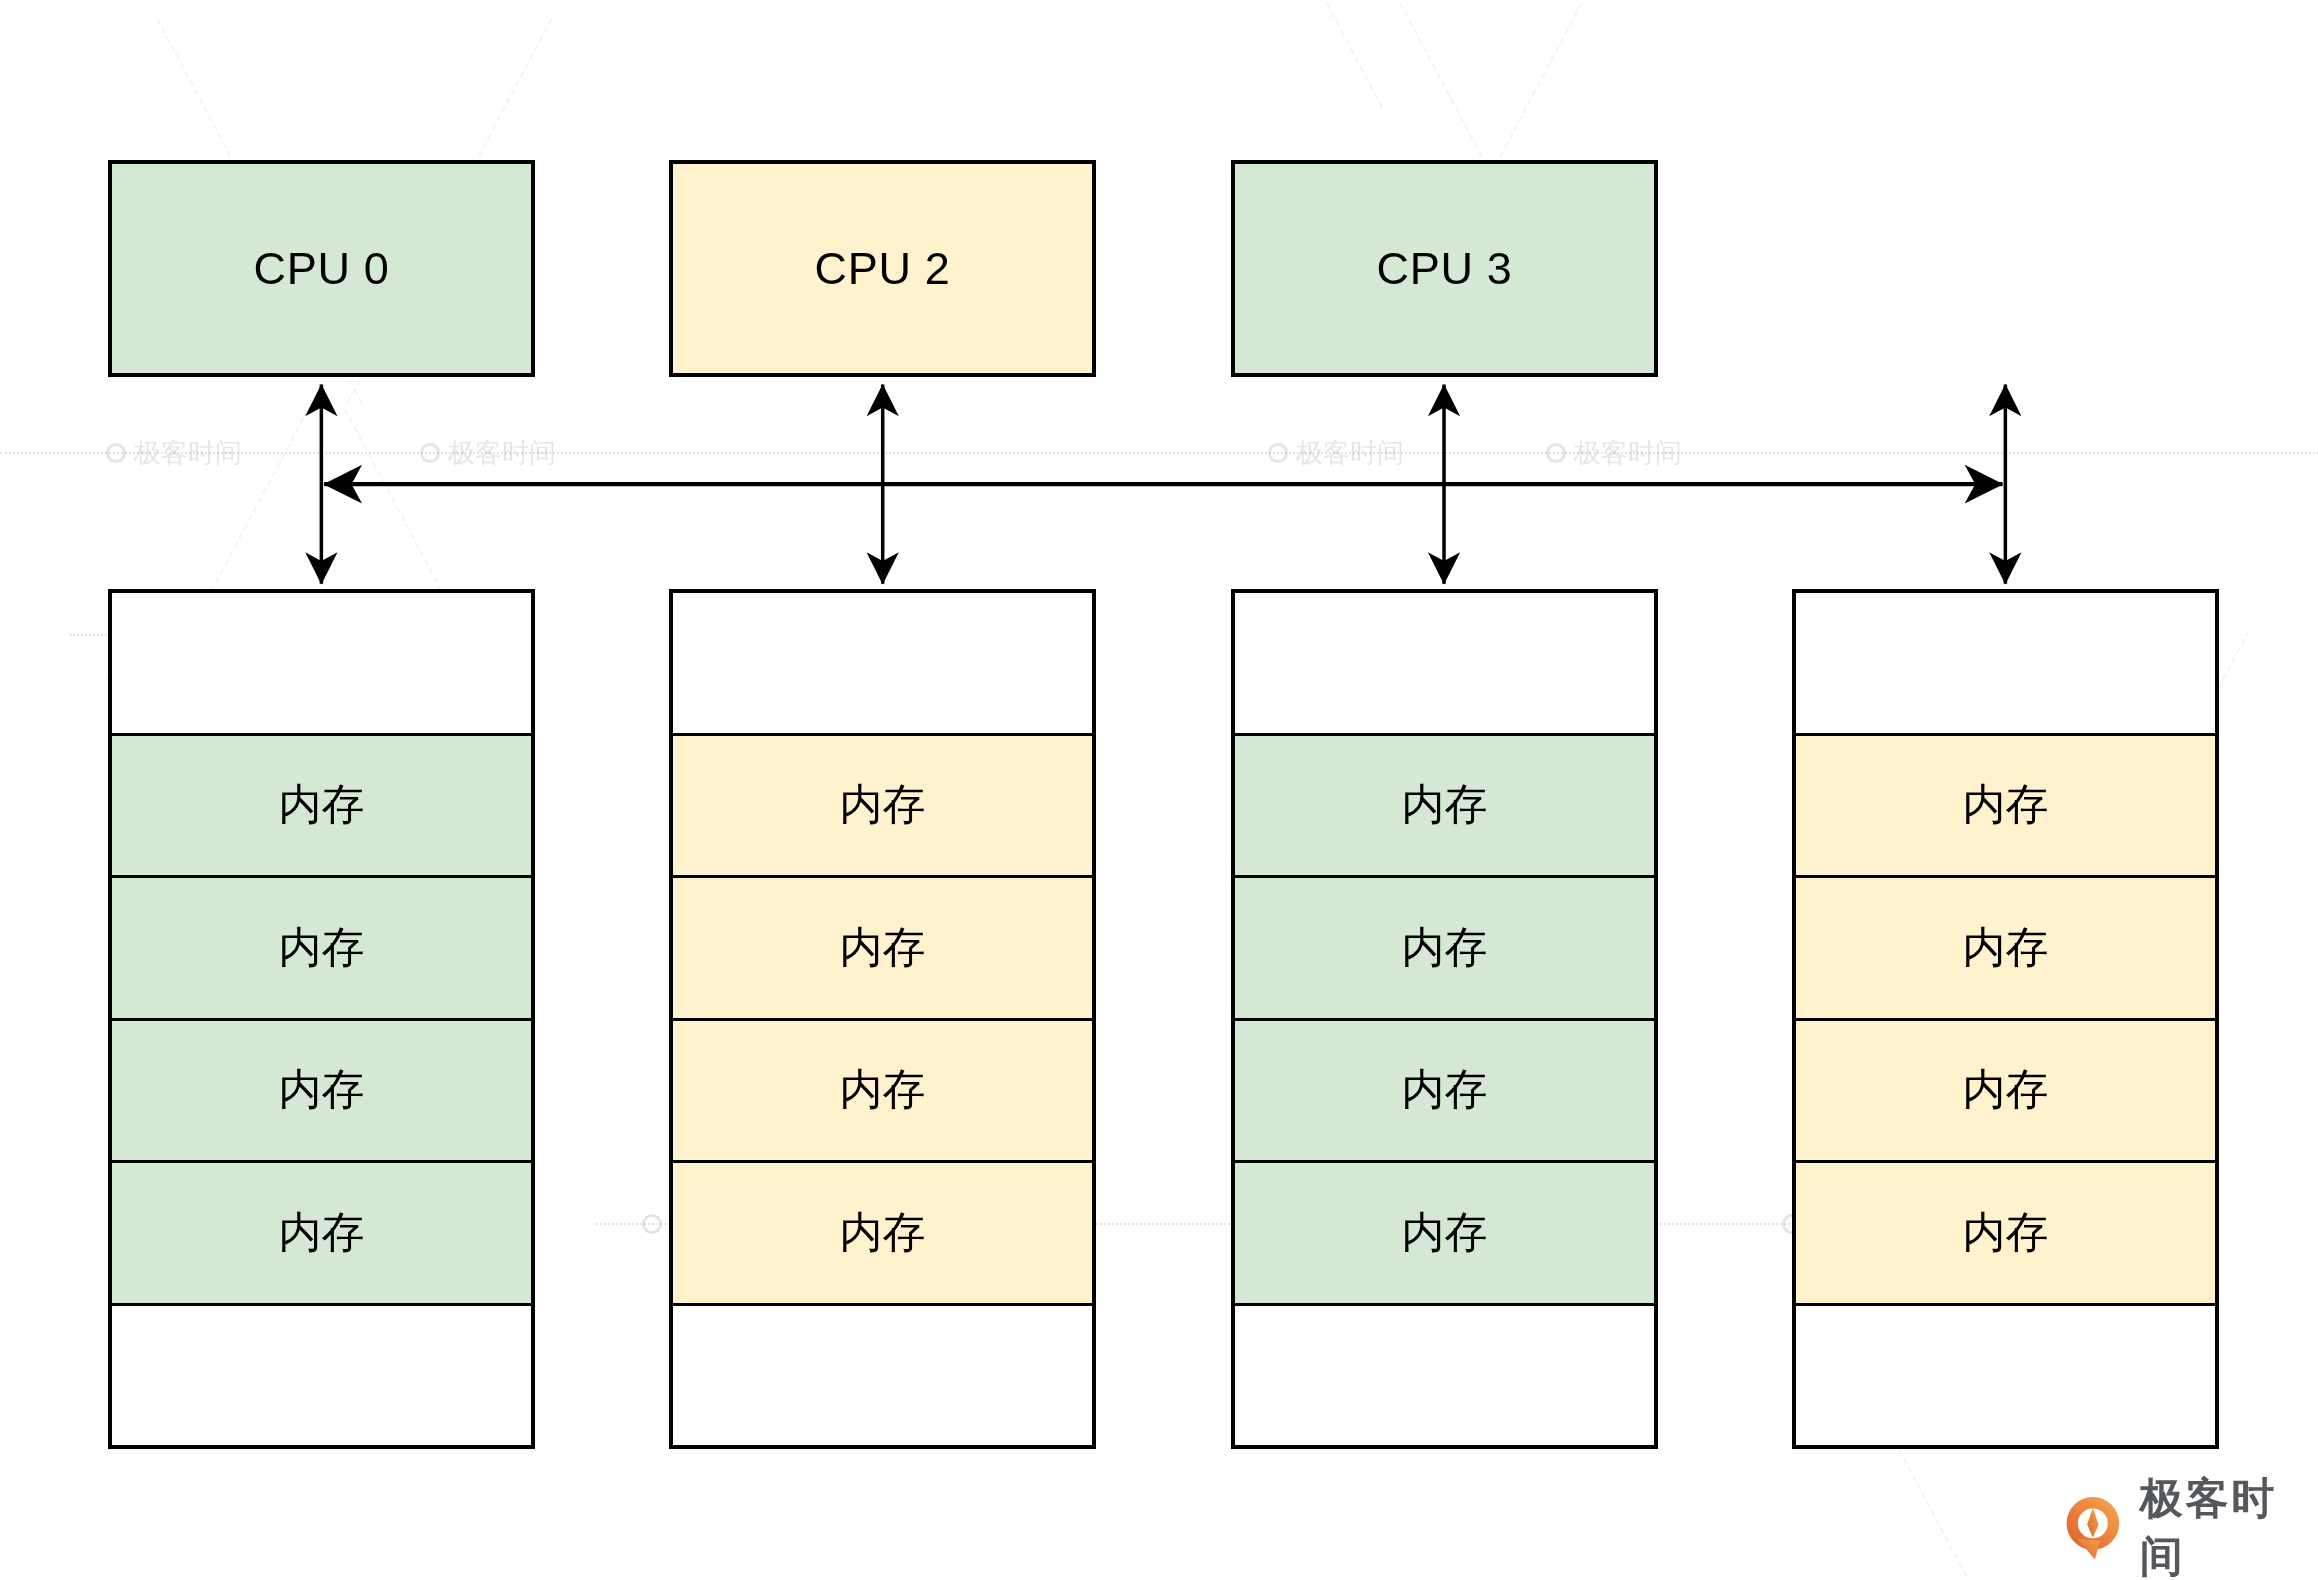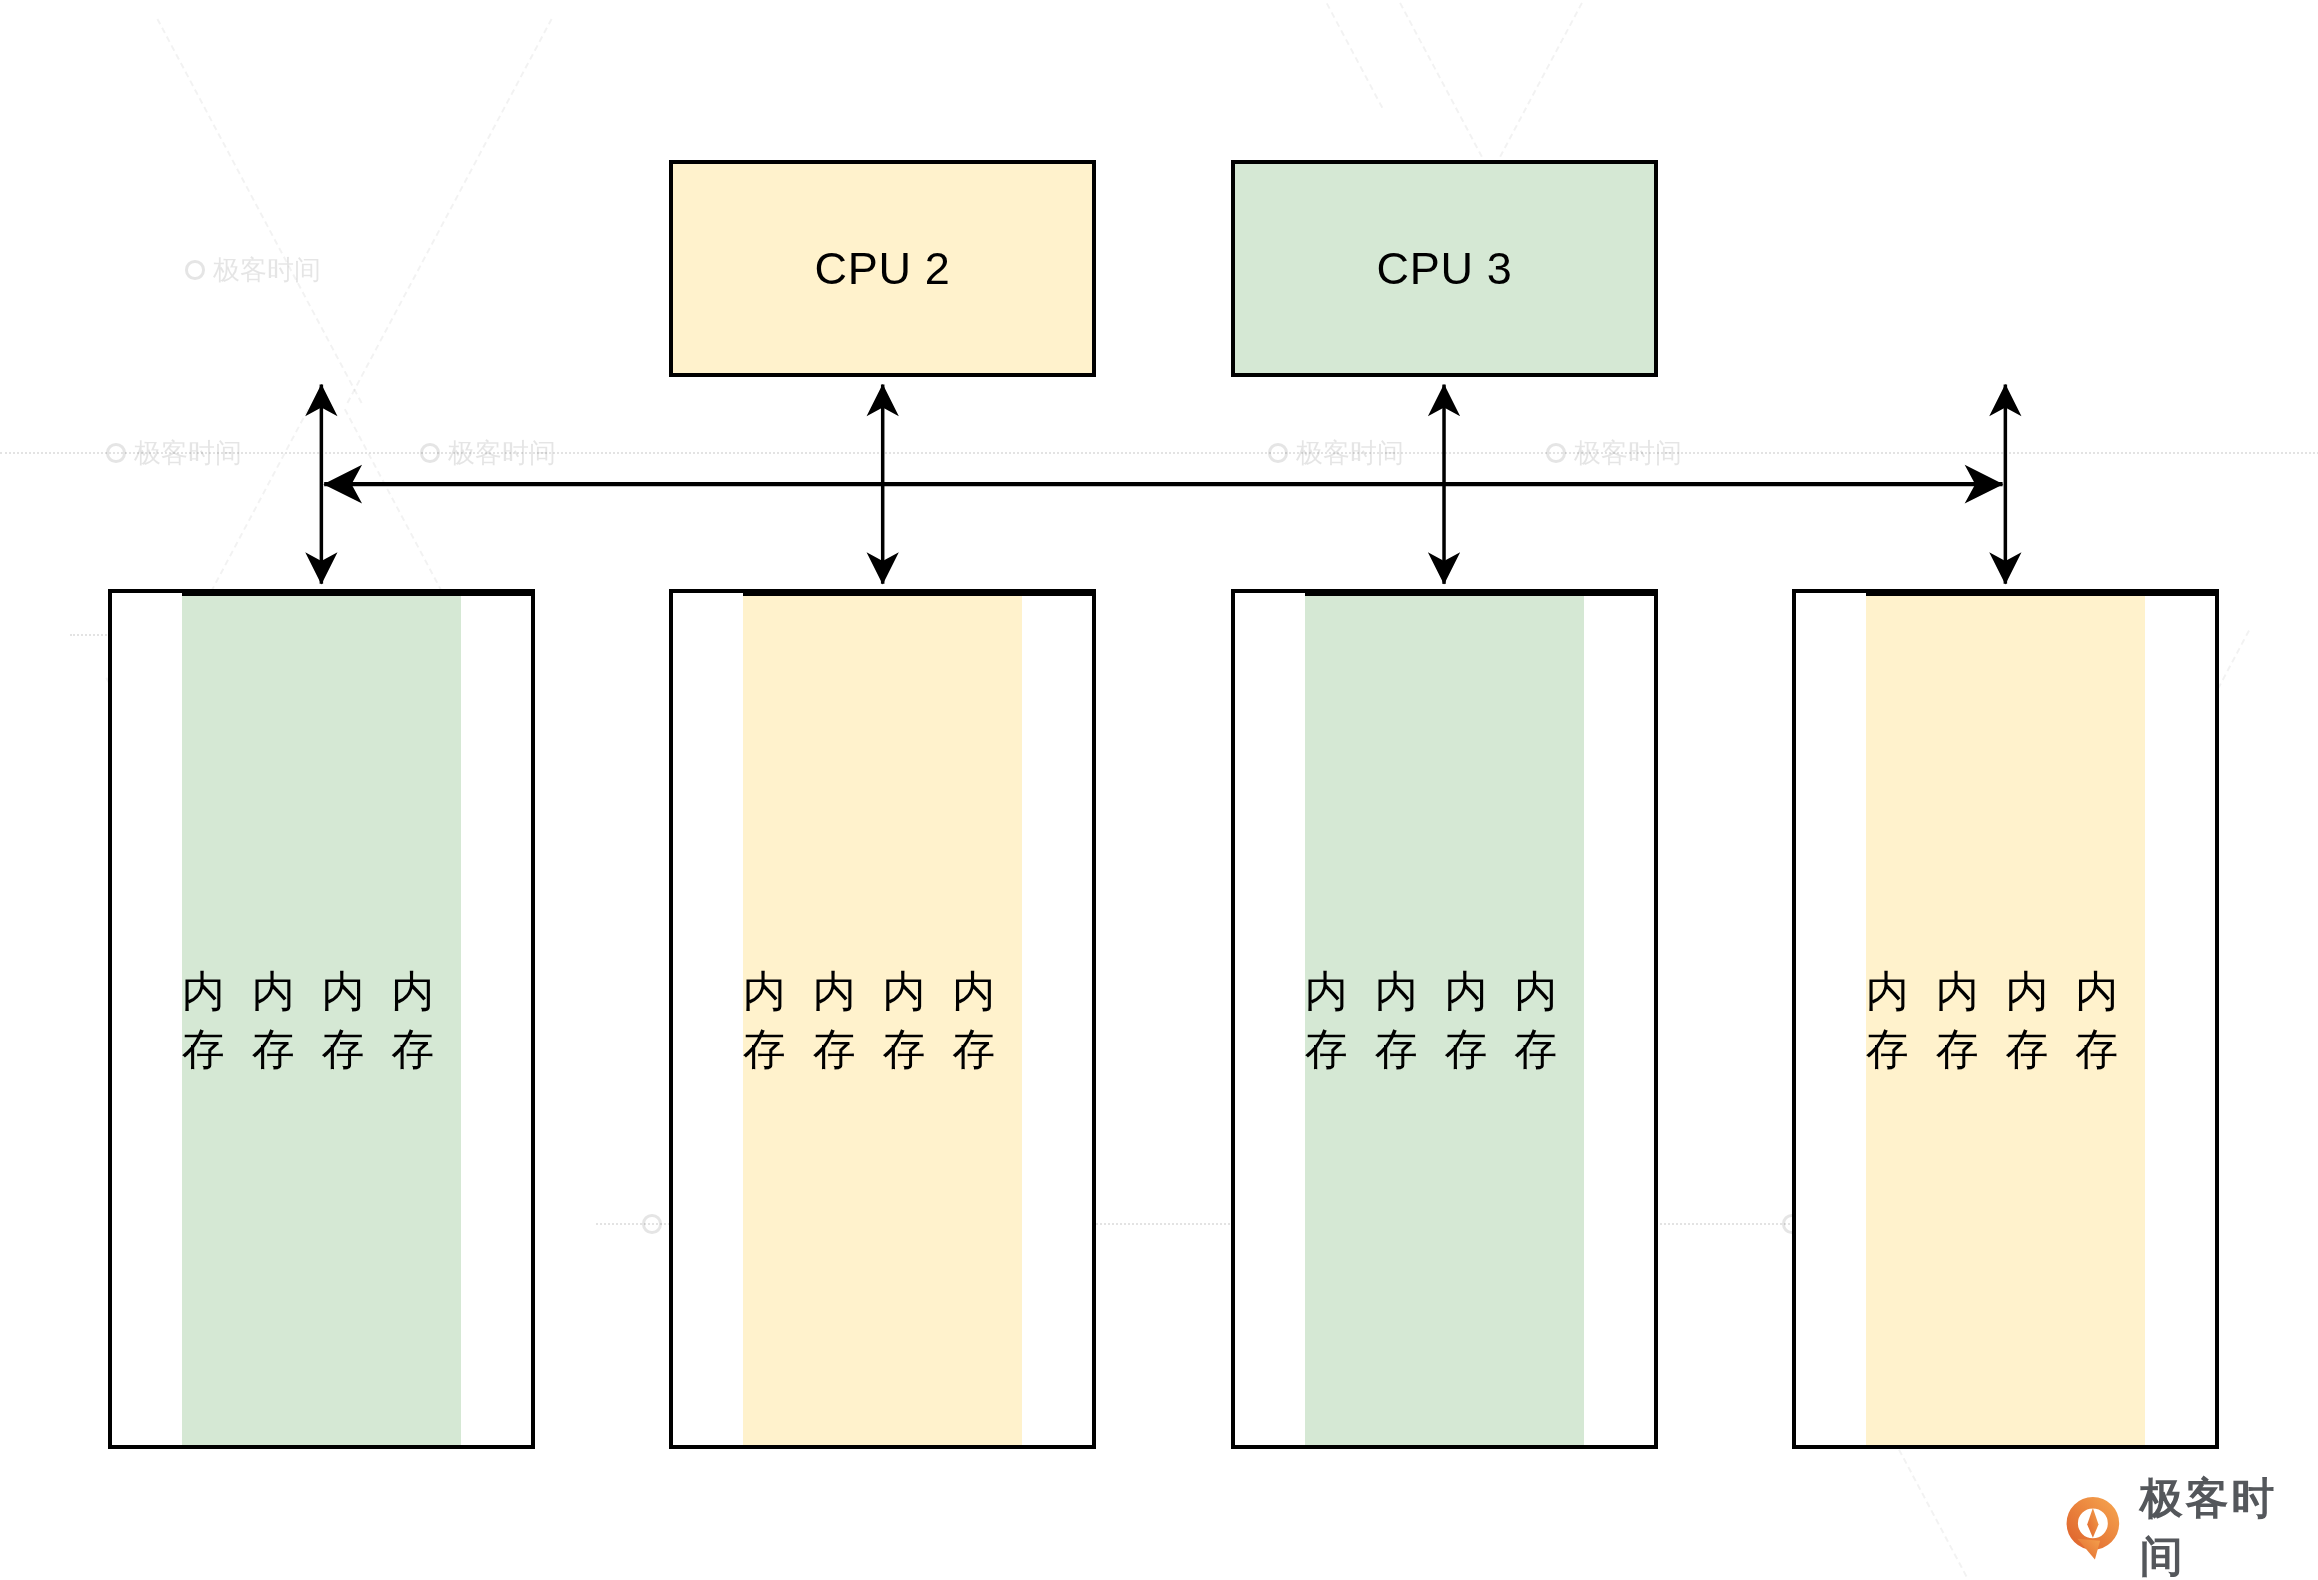--- a/index.html
+++ b/index.html
@@ -17,21 +17,21 @@
     border:4.2px solid #000;box-sizing:border-box;
     display:flex;align-items:center;justify-content:center;
     font-size:45px;letter-spacing:0.7px;
   }
   .col0{left:108px}.col1{left:669px}.col2{left:1231px}.col3{left:1792px}
   .green{background:#d5e8d4}
   .yellow{background:#fff2cc}
   .mem-stack{
     position:absolute;top:589px;width:427px;height:860px;
     border:4.2px solid #000;box-sizing:border-box;
-    display:flex;flex-direction:row;background:#fff;
+    display:flex;flex-direction:column;background:#fff;
   }
   .mem-row{
     flex:1;display:flex;align-items:center;justify-content:center;
     font-size:43px;border-top:3.5px solid #000;
   }
   .mem-row:first-child{border-top:none}
   .mem-row.empty{background:#fff}
   
   .wires{position:absolute;left:0;top:0;pointer-events:none;}
   
@@ -132,20 +132,23 @@
     </div>
   <div class="wm" style="left:803px;top:1428px">
       <span class="ring"></span>
       <span>极客时间</span>
     </div>
   <div class="wm" style="left:1901px;top:1428px">
       <span class="ring"></span>
       <span>极客时间</span>
     </div>
 
+  <div class="cpu-box col0 green">
+      <span>CPU 0</span>
+    </div>
   <div class="cpu-box col1 yellow">
       <span>CPU 2</span>
     </div>
   <div class="cpu-box col2 green">
       <span>CPU 3</span>
     </div>
 
   <svg class="wires" width="2319" height="1581" viewBox="0 0 3305 2253">
     <defs>
       <marker id="arr" viewBox="0 0 10 10" refX="9.4" refY="5" markerWidth="10" markerHeight="10" orient="auto-start-reverse">

